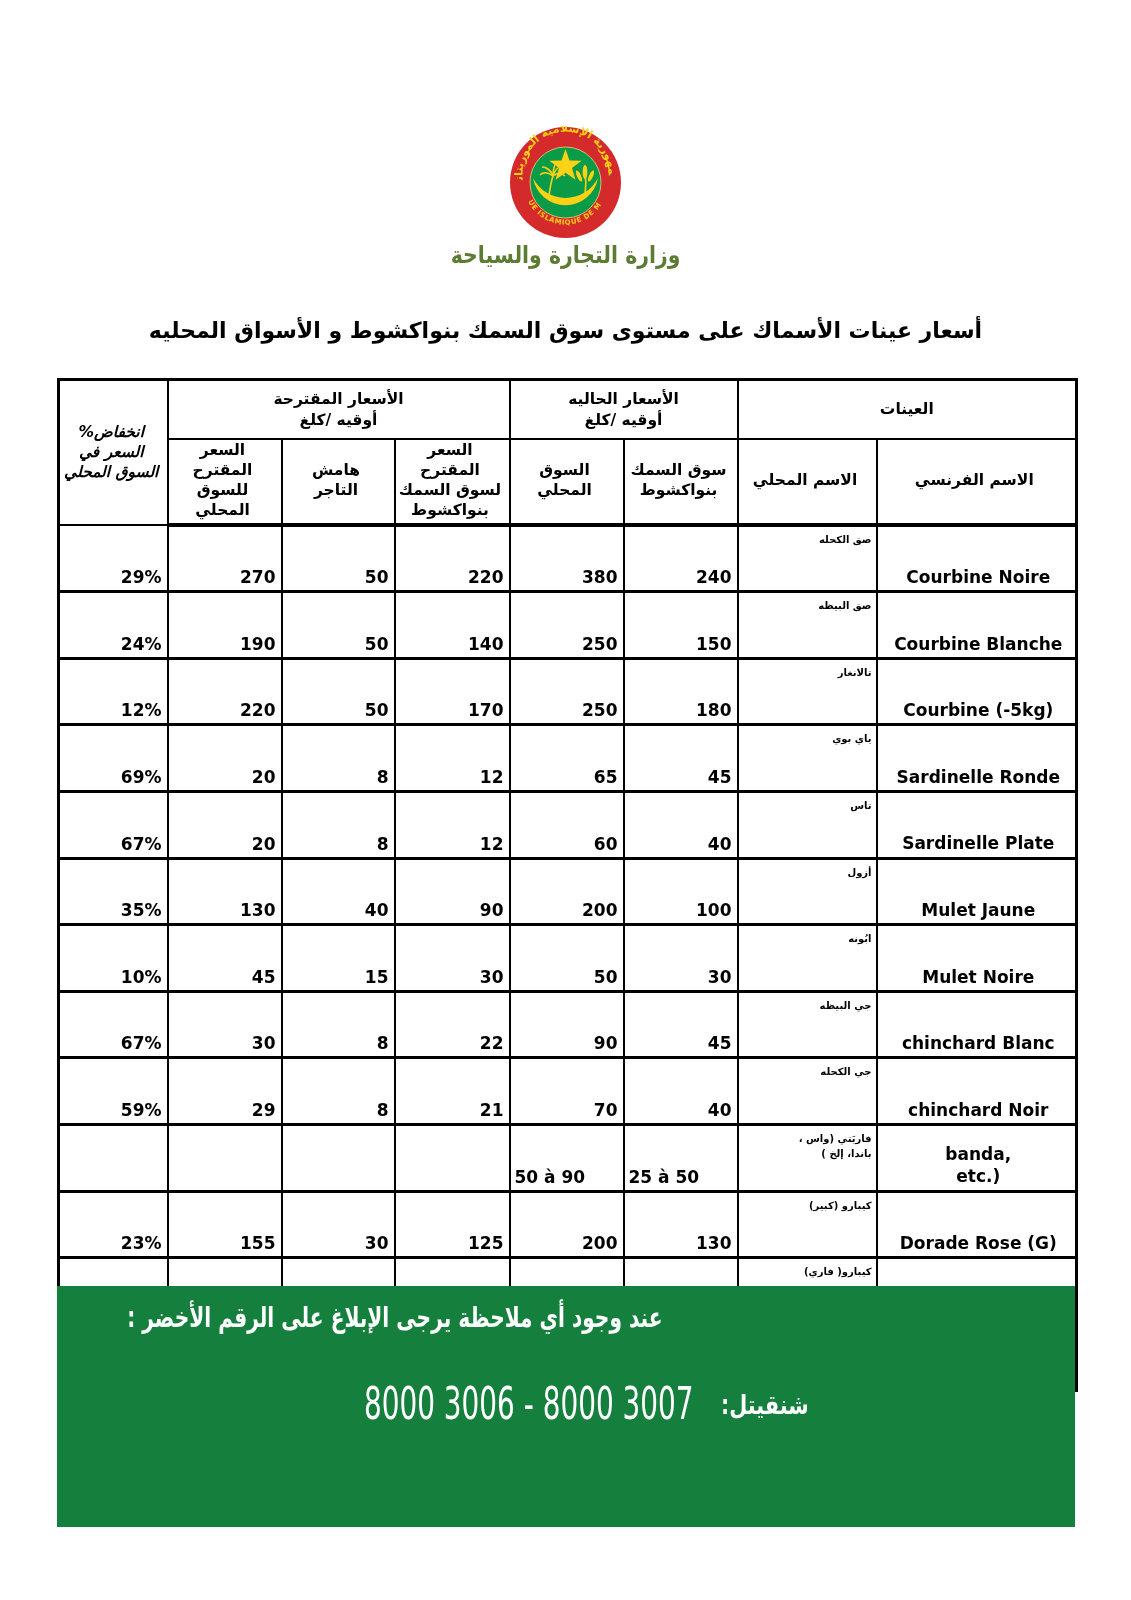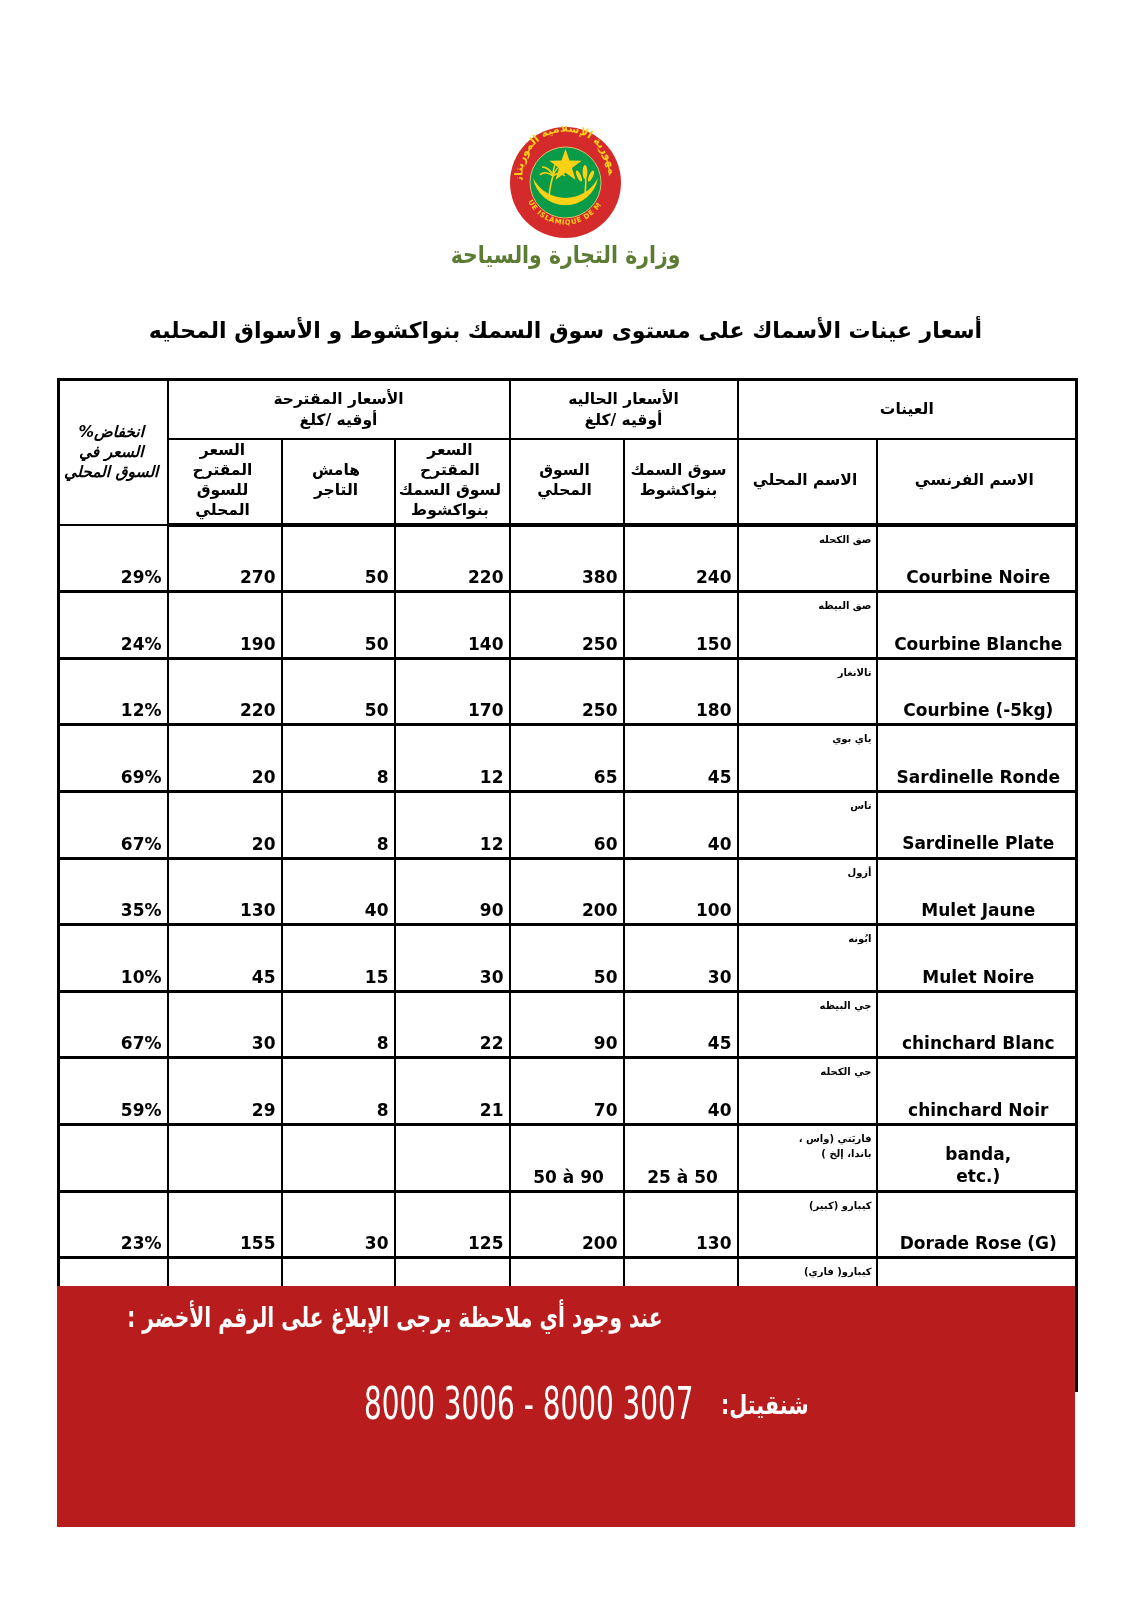--- a/index.html
+++ b/index.html
@@ -26,21 +26,21 @@
   }
   .prices th,.prices td{border:2px solid #000;border-bottom-width:3px;overflow:hidden;}
   .prices thead th{
     font-size:15.5px;font-weight:bold;white-space:pre-line;direction:rtl;line-height:1.3;
   }
   .prices tr.group-row th{height:55px;text-align:center;vertical-align:middle;border-bottom-width:2px;}
   .prices th.th-decline{text-align:right;vertical-align:middle;padding:0 4px 0 0;border-bottom-width:4px;font-style:italic;}
   .prices tr.sub-row th{height:68px;text-align:center;vertical-align:middle;padding:0 4px 2px 0;border-bottom-width:4px;}
   .prices tbody td{height:54.6px;font-size:17px;font-weight:bold;white-space:pre-line;}
   .prices td.num{text-align:right;vertical-align:bottom;padding:0 5px 3px 0;direction:ltr;}
-  .prices td.num.range{text-align:center;padding:0 0 3px 4px;}
+  .prices td.num.range{text-align:left;padding:0 0 3px 4px;}
   .prices td.local{
     text-align:right;vertical-align:top;direction:rtl;
     padding:5px 4px 4px 0;font-size:10px;line-height:1.5;
   }
   .prices td.french{text-align:center;vertical-align:bottom;padding:0 0 2px 4px;line-height:1.3;}
   
   .green-footer{position:absolute;left:57px;top:1286px;width:1018px;height:241px;}
   .footer-heading{
     position:absolute;top:15px;right:412px;color:#fff;font-weight:bold;font-size:28px;
     white-space:nowrap;direction:rtl;transform:scaleX(.72);transform-origin:100% 50%;
@@ -263,19 +263,19 @@
         <td class="num">30</td>
         <td class="num">46</td>
         <td class="num">100</td>
         <td class="num">50</td>
         <td class="local">كيبارو (صغير)</td>
         <td class="french">Dorade Rose (P)</td>
       </tr>
     </tbody>
 </table>
 
-<div class="green-footer" style="background: #b91c1c;">
+<div class="green-footer" style="background: #15803d;">
   <div class="footer-heading">عند وجود أي ملاحظة يرجى الإبلاغ على الرقم الأخضر :</div>
   <div class="phone-line line-1">
     <span class="nums">8000 3006 - 8000 3007</span>
     <span class="lbl">شنقيتل:</span>
   </div>
 </div>
 
 </body></html>

